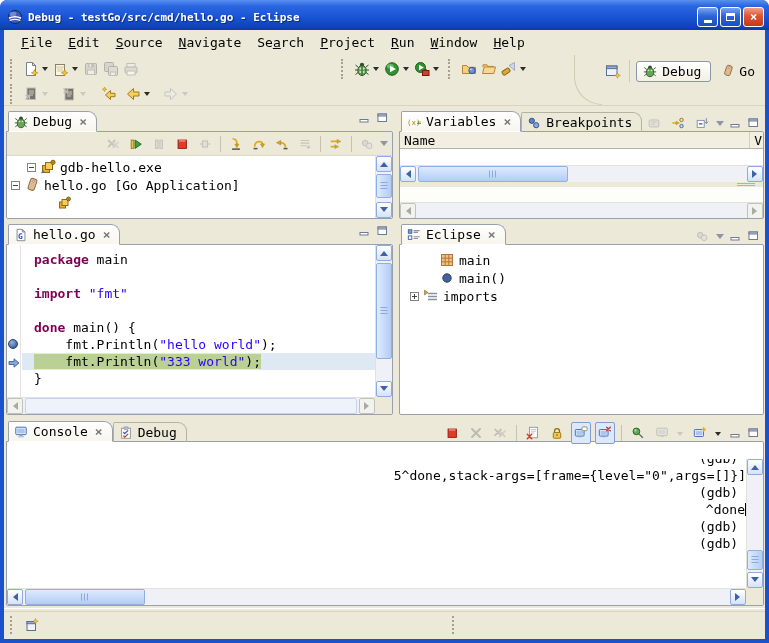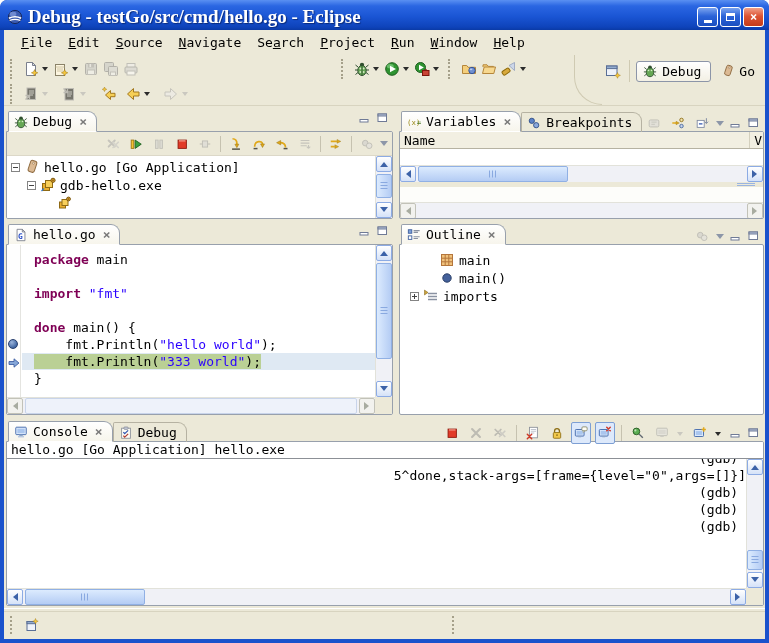--- a/index.html
+++ b/index.html
@@ -5,21 +5,21 @@
   * { box-sizing: border-box; margin: 0; padding: 0; }
   html,body { width:769px; height:643px; background:#fff; }
   body { font-family:"DejaVu Sans Mono", monospace; font-size:13px; color:#000; }
   u { text-decoration: underline; }
 
   
   .win { position:relative; width:769px; height:643px; background:#1a52cc; border-radius:7px 7px 0 0; overflow:hidden; }
   .titlebar { position:absolute; left:0; top:0; right:0; height:30px; padding:4px 5px 0 7px;
     background:linear-gradient(#5a90f2, #2a66e2 20%, #1a55d4 55%, #0e43ba 90%, #0a3aa6);
     display:flex; align-items:center; gap:5px; border-radius:7px 7px 0 0; }
-  .titlebar .title { color:#fff; font-weight:bold; font-size:19px; text-shadow:1px 1px 1px #0a2a7a; flex:1; white-space:nowrap; overflow:hidden;font-family:Liberation Serif, serif; }
+  .titlebar .title { color:#fff; font-weight:bold; font-size:11px; text-shadow:1px 1px 1px #0a2a7a; flex:1; white-space:nowrap; overflow:hidden; }
   .tbtns { display:flex; gap:2px; }
   .xpbtn { width:21px; height:20px; border:1px solid #fff; border-radius:3px; display:flex; align-items:center; justify-content:center;
     background:linear-gradient(#7ba4ef,#2b63d8 45%,#1b4fc0); color:#fff; font-size:12px; font-weight:bold; }
   .xpbtn.close { background:linear-gradient(#f1a088,#dd5434 45%,#c43a18); }
   .xpbtn .glyph-min { width:8px; height:3px; background:#fff; margin-top:9px; }
   .xpbtn .glyph-max { width:9px; height:8px; border:1px solid #fff; border-top:3px solid #fff; }
 
   .menubar { position:absolute; left:4px; right:4px; top:30px; height:25px; background:#ece9d8;
     display:flex; align-items:center; padding-left:10px; gap:2px; }
   .menu-item { padding:2px 7px; cursor:default; }
@@ -459,44 +459,44 @@
           <span class="tbtn dis">
               <svg class="i14" viewBox="0 0 16 16">
                 <circle cx="6" cy="7" r="3.2" fill="#c8c8c0" stroke="#90908a"></circle>
                 <circle cx="10.5" cy="10" r="3.2" fill="#dcdcd4" stroke="#90908a"></circle>
               </svg>
             </span>
           <span class="chev"></span>
         </div>
         <div class="tree-area">
           <div id="debug-tree" style="padding-top:2px">
-              <div class="tree-row" style="padding-left: 4px;">
-                <span class="exp"></span>
-                <span class="ticon">
-                  <svg viewBox="0 0 16 16">
-                    <g transform="rotate(18 8 8)">
-                      <rect x="5" y="1.5" width="6.5" height="11.5" rx="2" fill="#dcba94" stroke="#8f6c42"></rect>
-                      <circle cx="8.2" cy="4" r="1" fill="#f6eede" stroke="#8f6c42" stroke-width="0.5"></circle>
-                    </g>
-                  </svg>
-                </span>
-                <span>hello.go [Go Application]</span>
-              </div>
               <div class="tree-row" style="padding-left: 20px;">
                 <span class="exp"></span>
                 <span class="ticon">
                   <svg viewBox="0 0 16 16">
                     <rect x="2.5" y="6.5" width="7" height="7" fill="#eaaf2f" stroke="#8f6a14"></rect>
                     <rect x="5.5" y="3.5" width="7" height="7" fill="#f7cf5a" stroke="#8f6a14"></rect>
                     <circle cx="13" cy="3.3" r="2.1" fill="#d89c28" stroke="#7c5810"></circle>
                     <circle cx="13" cy="3.3" r="0.8" fill="#7c5810"></circle>
                     <path d="M1.5 14 l2.5 -2.5" stroke="#3a7ac8" stroke-width="1.2"></path>
                   </svg>
                 </span>
                 <span>gdb-hello.exe</span>
+              </div>
+              <div class="tree-row" style="padding-left: 4px;">
+                <span class="exp"></span>
+                <span class="ticon">
+                  <svg viewBox="0 0 16 16">
+                    <g transform="rotate(18 8 8)">
+                      <rect x="5" y="1.5" width="6.5" height="11.5" rx="2" fill="#dcba94" stroke="#8f6c42"></rect>
+                      <circle cx="8.2" cy="4" r="1" fill="#f6eede" stroke="#8f6c42" stroke-width="0.5"></circle>
+                    </g>
+                  </svg>
+                </span>
+                <span>hello.go [Go Application]</span>
               </div>
               <div class="tree-row" style="padding-left: 36px;">
                 <span class="exp-space"></span>
                 <span class="ticon">
                   <svg viewBox="0 0 16 16">
                     <rect x="3.5" y="7" width="6" height="6" fill="#eaaf2f" stroke="#8f6a14"></rect>
                     <rect x="6" y="4.5" width="6" height="6" fill="#f7cf5a" stroke="#8f6a14"></rect>
                     <circle cx="12.5" cy="4" r="1.9" fill="#d89c28" stroke="#7c5810"></circle>
                     <circle cx="12.5" cy="4" r="0.7" fill="#7c5810"></circle>
                   </svg>
@@ -673,21 +673,21 @@
     </div>
 
     <div class="panel p-outline">
       <div class="tabbar">
         <div class="tab">
           <svg class="i14" viewBox="0 0 16 16">
               <rect x="1.5" y="2" width="4" height="4" fill="#7ea0d8" stroke="#3a5c9c"></rect>
               <rect x="1.5" y="9" width="4" height="4" fill="#fff" stroke="#3a5c9c"></rect>
               <path d="M7.5 3 h7 M7.5 5 h5 M7.5 10 h7 M7.5 12 h5" stroke="#8a92a2" stroke-width="1.2"></path>
             </svg>
-          <span>Outline</span>
+          <span>Eclipse</span>
           <span class="tclose">×</span>
         </div>
         <div class="tab-tools">
           <span class="tbtn dis">
               <svg class="i14" viewBox="0 0 16 16">
                 <circle cx="6" cy="7" r="3.2" fill="#c8c8c0" stroke="#90908a"></circle>
                 <circle cx="10.5" cy="10" r="3.2" fill="#dcdcd4" stroke="#90908a"></circle>
               </svg>
             </span>
           <span class="chev"></span>
@@ -841,27 +841,27 @@
             </span>
           <span class="vico">
               <svg width="11" height="10">
                 <rect x="1" y="1" width="8.5" height="7.5" fill="#fff" stroke="#6f7a96"></rect>
                 <rect x="1" y="1" width="8.5" height="2" fill="#b8c4dc" stroke="#6f7a96"></rect>
               </svg>
             </span>
         </div>
       </div>
       <div class="pbody">
-        <div class="con-label">hello.go [Go Application] hello.exe</div>
         <div class="con-area">
           <div class="con-text">
               <div class="clip" id="console-lines">
                 <div class="con-line">(gdb) </div>
                 <div class="con-line">5^done,stack-args=[frame={level="0",args=[]}]</div>
                 <div class="con-line">(gdb) </div>
+                <div class="con-line">^done<span class="caret"></span></div>
                 <div class="con-line">(gdb) </div>
                 <div class="con-line">(gdb) </div>
               </div>
             </div>
           <div class="vsb" style="bottom:17px">
             <span class="sbb" style="top:0;left:0">
                 <span class="tri up"></span>
               </span>
             <span class="vthumb" style="bottom:18px;height:20px;top:auto">
                 <span class="gripv"></span>

